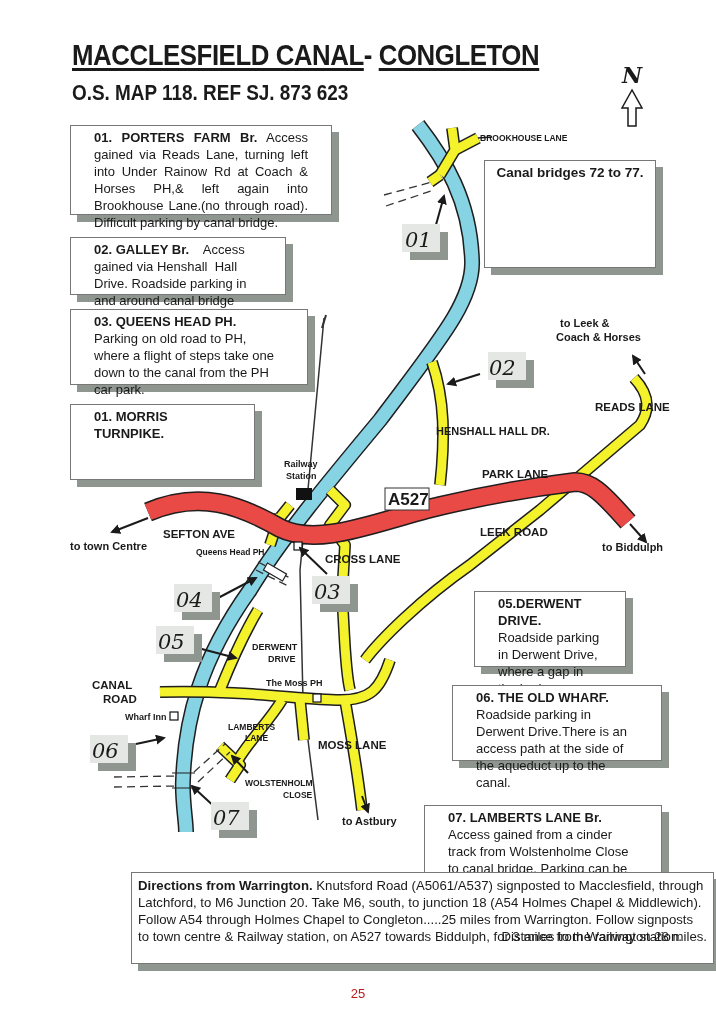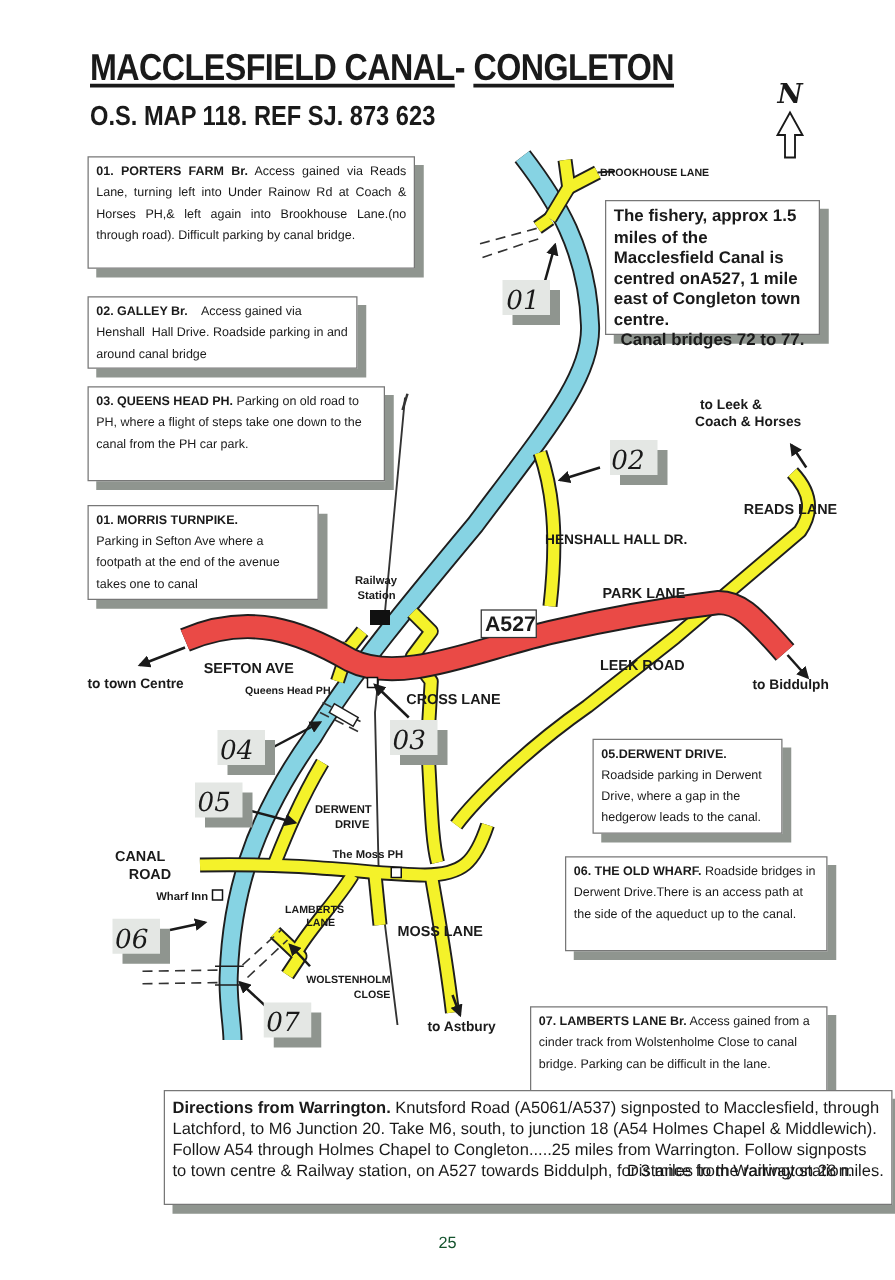--- a/index.html
+++ b/index.html
@@ -2,37 +2,37 @@
 <html><head>
 <meta charset="utf-8">
 <style>
   html, body { margin:0; padding:0; background:#ffffff; }
   body { width:716px; height:1024px; position:relative; overflow:hidden; font-family:"Liberation Sans", sans-serif; color:#1a1a1a; }
   .title { position:absolute; left:72px; top:38px; font-family:"Liberation Sans", sans-serif; font-weight:bold; font-size:30px; letter-spacing:-0.5px; transform:scaleX(0.86); transform-origin:left top; white-space:nowrap; }
   .title span { text-decoration:underline; text-decoration-thickness:3px; text-underline-offset:3px; }
   .subtitle { position:absolute; left:72px; top:80px; font-weight:bold; font-size:22px; transform:scaleX(0.86); transform-origin:left top; white-space:nowrap; }
   .north { position:absolute; left:618px; top:62px; width:28px; text-align:center; }
   .north-n { font-family:"DejaVu Serif", serif; font-style:italic; font-weight:bold; font-size:22px; display:block; }
-  .box { position:absolute; background:#fff; border:1px solid #777; box-shadow:7px 7px 0 #8f958f; font-size:10px; line-height:17px; padding:3px 6px; box-sizing:border-box; }
+  .box { position:absolute; background:#fff; border:1px solid #777; box-shadow:7px 7px 0 #8f958f; font-size:13px; line-height:17px; padding:3px 23px; box-sizing:border-box; }
   .box b { font-weight:bold; }
   #box1 { left:70px; top:125px; width:262px; height:90px; text-align:justify; }
   #box2 { left:70px; top:237px; width:216px; height:58px; }
   #box3 { left:70px; top:309px; width:238px; height:76px; }
   #box4 { left:70px; top:404px; width:185px; height:76px; }
   #boxF { left:484px; top:160px; width:172px; height:108px; font-weight:bold; font-size:13.5px; line-height:16.5px; padding:4px 6px; }
   #boxF .c { text-align:center; }
   #box5 { left:474px; top:591px; width:152px; height:76px; }
   #box6 { left:452px; top:685px; width:210px; height:76px; }
   #box7 { left:424px; top:781px; width:238px; height:76px;margin-top:24px; }
   #boxD { left:85px; top:872px; width:583px; height:92px; font-size:13.2px; line-height:17px; padding:4px 6px;margin-left:46px; }
   #boxD .right { display:block; text-align:right; margin-top:-17px; }
   svg#map { position:absolute; left:0; top:0; }
   .lbl { font-family:"Liberation Sans", sans-serif; font-weight:bold; fill:#1a1a1a; }
   .num { font-family:"DejaVu Serif", serif; font-style:italic; fill:#1a1a1a; }
-  .pagenum { position:absolute; left:0; width:716px; top:986px; text-align:center; font-size:13px; color:#14532d; }
+  .pagenum { position:absolute; left:0; width:716px; top:986px; text-align:center; font-size:13px; color:#b91c1c; }
 </style>
 </head>
 <body>
 
 <div class="title"><span>MACCLESFIELD CANAL</span><b>- </b><span>CONGLETON</span></div>
 <div class="subtitle">O.S. MAP 118. REF SJ. 873 623</div>
 
 <div class="north">
   <span class="north-n">N</span>
   <svg width="28" height="40">
@@ -199,20 +199,20 @@
   <text class="lbl" x="245" y="741" font-size="8.5">LANE</text>
   <text class="lbl" x="318" y="749" font-size="11.5">MOSS LANE</text>
   <text class="lbl" x="245" y="786" font-size="8.5">WOLSTENHOLM</text>
   <text class="lbl" x="283" y="798" font-size="8.5">CLOSE</text>
   <text class="lbl" x="342" y="825" font-size="11">to Astbury</text>
 </svg>
 
 <div class="box" id="box1"><b>01. PORTERS FARM Br.</b><span> Access gained via Reads Lane, turning left into Under Rainow Rd at Coach &amp; Horses PH,&amp; left again into Brookhouse Lane.(no through road). Difficult parking by canal bridge.</span></div>
 <div class="box" id="box2"><b>02. GALLEY Br.</b><span style="white-space:pre-wrap">    Access gained via Henshall  Hall Drive. Roadside parking in and around canal bridge</span></div>
 <div class="box" id="box3"><b>03. QUEENS HEAD PH.</b><span> Parking on old road to PH,  where a flight of steps take one down to the canal from the PH car park.</span></div>
-<div class="box" id="box4"><b>01. MORRIS TURNPIKE.</b><br><span>Parking in Sefton Ave where a footpath at the end of the avenue takes one to  canal</span></div>
-<div class="box" id="boxF"><span>The fishery, approx 1.5 miles of the Macclesfield Canal is centred onA527, 1 mile east of Congleton town centre.</span><div class="c">Canal bridges 72 to 77.</div></div>
+<div class="box" id="box4"><b>01. MORRIS TURNPIKE.</b><br></div>
+<div class="box" id="boxF"><div class="c">Canal bridges 72 to 77.</div></div>
 <div class="box" id="box5"><b>05.DERWENT DRIVE.</b><br><span>Roadside parking in Derwent Drive, where a gap in the hedgerow leads to the canal.</span></div>
-<div class="box" id="box6"><b>06. THE OLD WHARF.</b><span> Roadside bridges in Derwent Drive.There is an access path at the side of the aqueduct up to the canal.</span></div>
+<div class="box" id="box6"><b>06. THE OLD WHARF.</b><span> Roadside parking in Derwent Drive.There is an access path at the side of the aqueduct up to the canal.</span></div>
 <div class="box" id="box7"><b>07. LAMBERTS LANE Br.</b><span> Access gained from a cinder track from Wolstenholme Close to canal bridge. Parking can be difficult in the lane.</span></div>
 <div class="box" id="boxD"><b>Directions from Warrington.</b><span>  Knutsford Road (A5061/A537) signposted to Macclesfield, through Latchford, to M6 Junction 20. Take M6, south, to junction 18 (A54 Holmes Chapel &amp; Middlewich). Follow A54 through Holmes Chapel to Congleton.....25 miles from Warrington. Follow signposts to town centre &amp; Railway station, on A527 towards Biddulph, for 3 miles to the railway station.</span><span class="right">Distance from Warrington 28 miles.</span></div>
 
 <div class="pagenum">25</div>
 
 </body></html>

